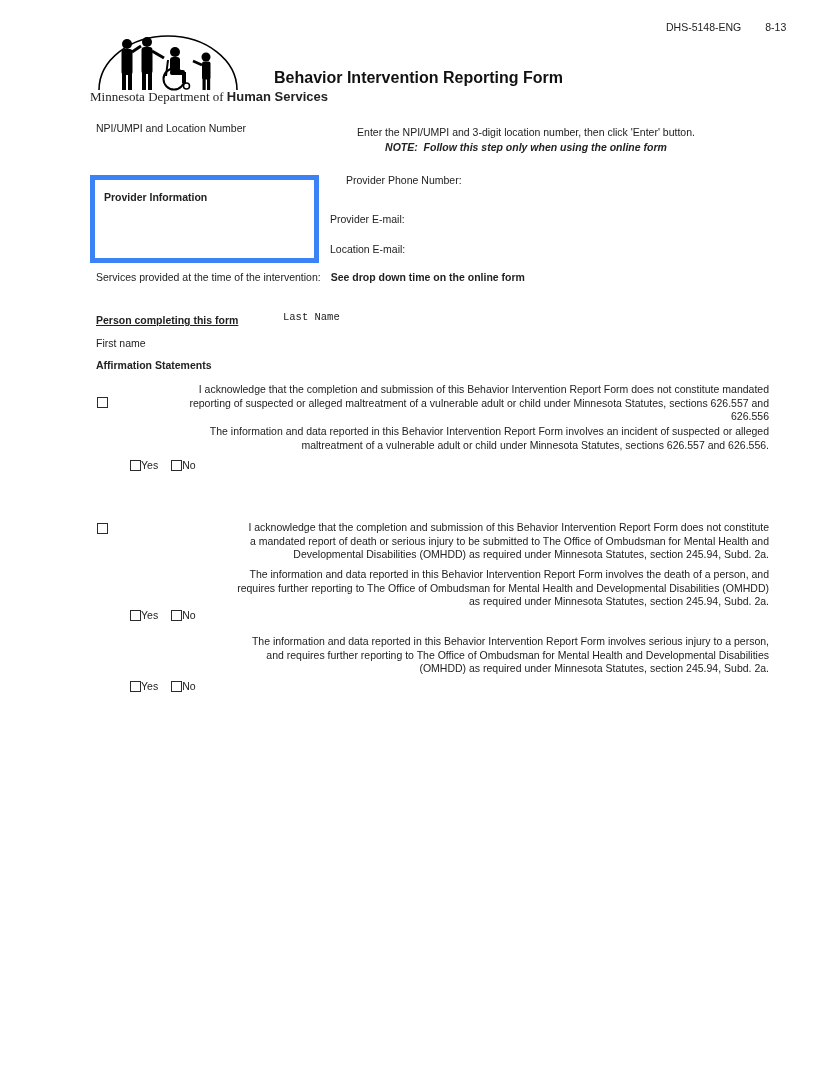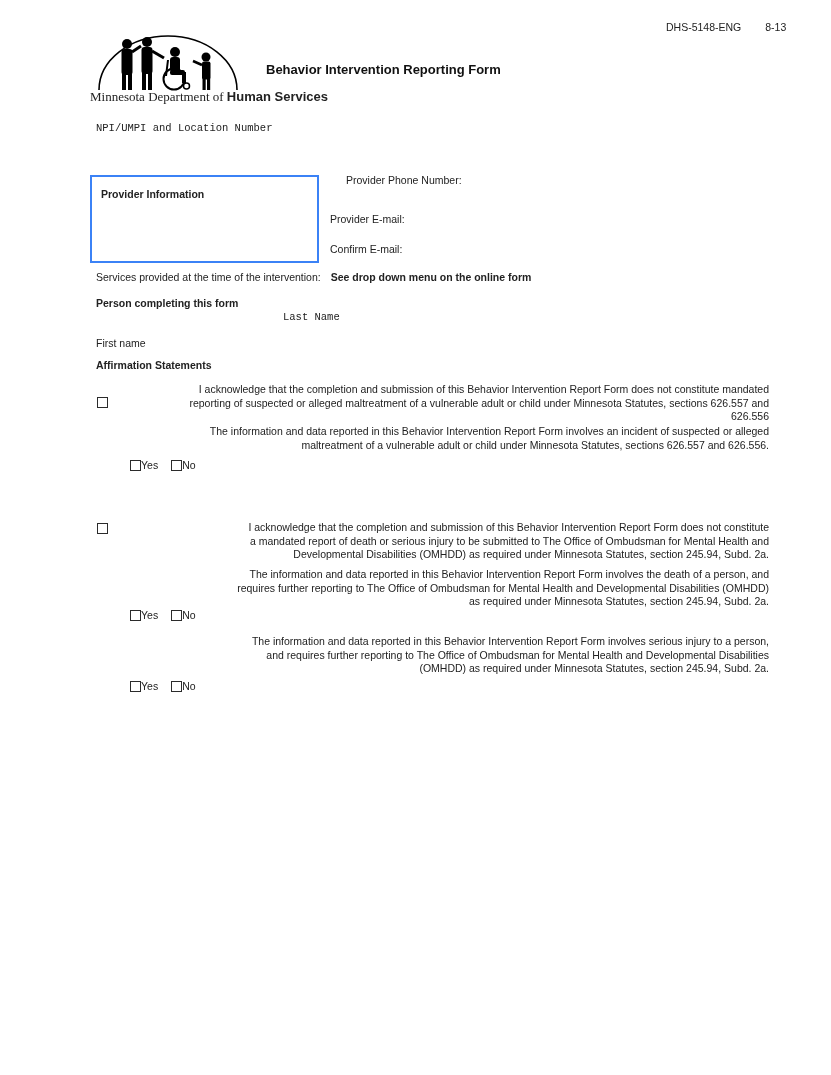--- a/index.html
+++ b/index.html
@@ -23,43 +23,43 @@
   .logo-svg { left: 96px; top: 34px; }
   .logo-caption {
     left: 90px; top: 92px; width: 158px;
     font-family: "Liberation Serif", serif;
     font-size: 13px; line-height: 9px;
     text-align: center; white-space: nowrap;
   }
   .logo-caption .svc { font-family: "Liberation Sans", sans-serif; font-weight: bold; }
 
   .title {
-    left: 266px; top: 58px; margin: 0;
-    font-size: 13px; line-height: 24px; font-weight: bold;
+    left: 266px; top: 58px; margin: 8px;
+    font-size: 16px; line-height: 24px; font-weight: bold;
     color: #111111; white-space: nowrap;
   }
 
-  .npi-label { left: 96px; top: 122px; font-family: Liberation Mono, monospace; }
+  .npi-label { left: 96px; top: 122px; }
   .npi-instr-block { left: 330px; top: 126px; width: 392px; text-align: center; }
   .npi-note { font-weight: bold; font-style: italic; white-space: pre; display: block; margin-top: 1px; }
 
   .provider-box {
     left: 90px; top: 175px; width: 229px; height: 88px;
-    border: 2px solid #3b82f6; box-sizing: border-box;
+    border: 5px solid #3b82f6; box-sizing: border-box;
   }
   .provider-box-label { position: absolute; left: 9px; top: 11px; font-weight: bold; }
 
   .phone-label   { left: 330px; top: 174px; margin-left: 16px; }
   .email-label   { left: 330px; top: 213px; }
   .confirm-label { left: 330px; top: 243px; }
 
   .services-line { left: 96px; top: 271px; white-space: nowrap; }
   .services-line .val { font-weight: bold; margin-left: 7px; }
 
-  .person-heading { left: 96px; top: 297px; font-weight: bold; }
+  .person-heading { left: 96px; top: 314px; font-weight: bold; text-decoration: underline; }
   .first-name     { left: 96px; top: 311px; margin-top: 26px; }
   .last-name      { left: 283px; top: 311px; font-family: Liberation Mono, monospace; }
 
   .aff-heading { left: 96px; top: 359px; font-weight: bold; }
 
   .cb {
     display: inline-block;
     width: 11px; height: 11px;
     border: 1px solid #2b2b2b;
     background: #ffffff;
@@ -121,31 +121,35 @@
     <rect x="106" y="27.5" width="8.5" height="18" rx="2" fill="#000"></rect>
     <rect x="106.5" y="44" width="3.2" height="12" fill="#000"></rect>
     <rect x="111" y="44" width="3.2" height="12" fill="#000"></rect>
     <line x1="106" y1="31" x2="97" y2="27" stroke="#000" stroke-width="2.5"></line>
   </svg>
   <div class="abs logo-caption"><span>Minnesota Department of </span><span class="svc">Human Services</span></div>
 
   <h1 class="abs title">Behavior Intervention Reporting Form</h1>
 
   <div class="abs npi-label">NPI/UMPI and Location Number</div>
+  <div class="abs npi-instr-block">
+    <span>Enter the NPI/UMPI and 3-digit location number, then click 'Enter' button.</span>
+    <span class="npi-note">NOTE:  Follow this step only when using the online form</span>
+  </div>
 
   <div class="abs provider-box">
     <span class="provider-box-label">Provider Information</span>
   </div>
   <div class="abs phone-label">Provider Phone Number:</div>
   <div class="abs email-label">Provider E-mail:</div>
-  <div class="abs confirm-label">Confirm E-mail:</div>
+  <div class="abs confirm-label">Location E-mail:</div>
 
   <div class="abs services-line">
     <span>Services provided at the time of the intervention:</span>
-    <span class="val">See drop down menu on the online form</span>
+    <span class="val">See drop down time on the online form</span>
   </div>
 
   <div class="abs person-heading">Person completing this form</div>
   <div class="abs first-name">First name</div>
   <div class="abs last-name">Last Name</div>
 
   <div class="abs aff-heading">Affirmation Statements</div>
 
   <span class="abs cb cb-stmt1"></span>
   <div class="abs pre stmt1-text">I acknowledge that the completion and submission of this Behavior Intervention Report Form does not constitute mandated

